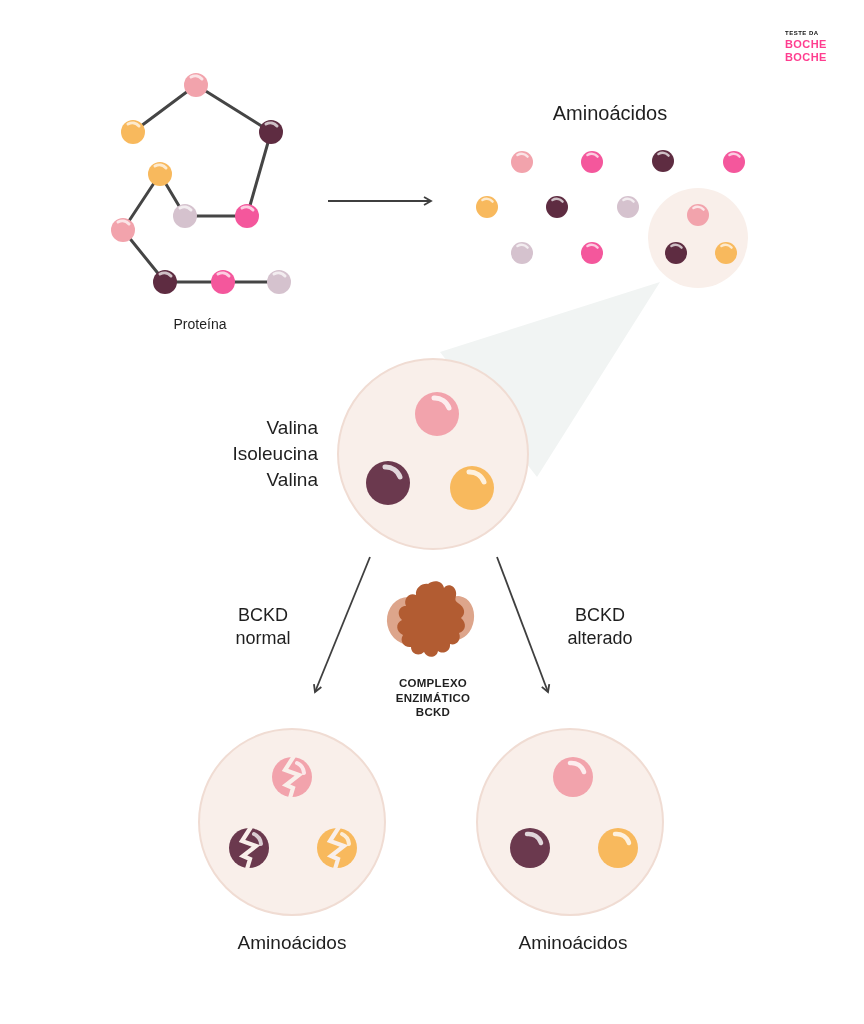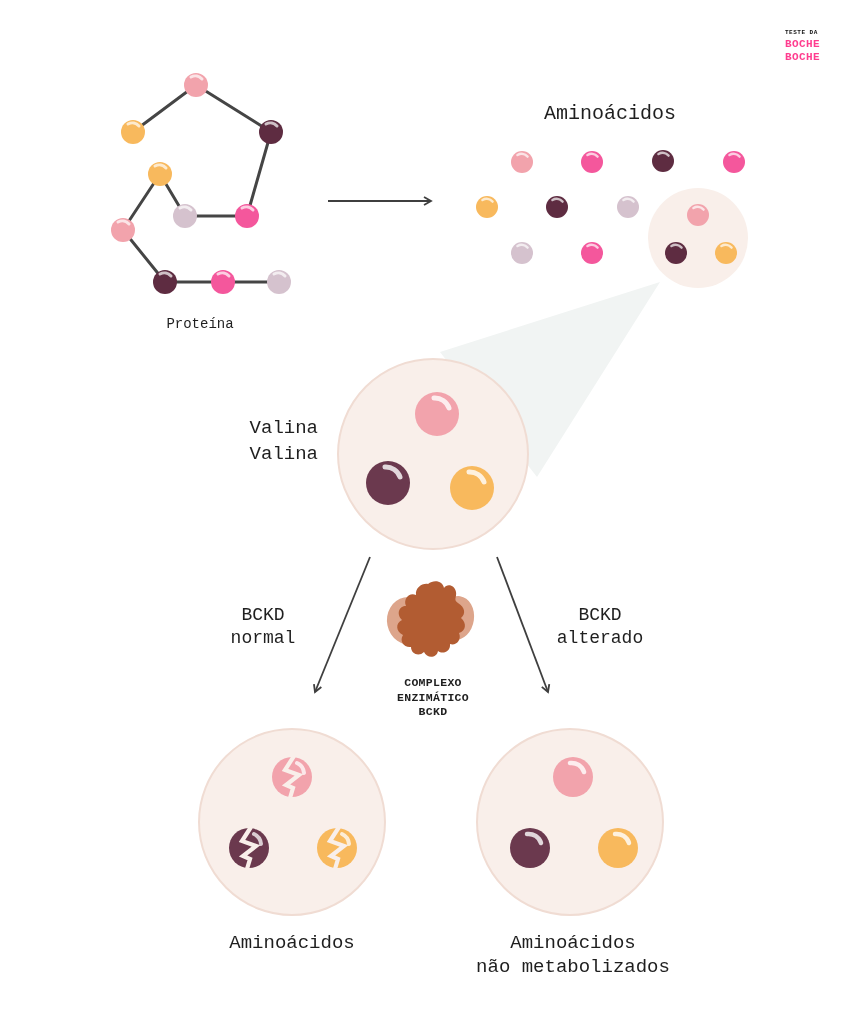--- a/index.html
+++ b/index.html
@@ -1,17 +1,17 @@
 <!DOCTYPE html>
 <html><head>
 <meta charset="utf-8">
 <style>
   html,body{margin:0;padding:0;background:#fff;}
   .canvas{position:relative;width:864px;height:1024px;background:#ffffff;overflow:hidden;
-          font-family:Liberation Mono, monospace;color:#1f1f1f;}
+          font-family:Liberation Sans, sans-serif;color:#1f1f1f;}
   svg.layer{position:absolute;left:0;top:0;}
   .lbl{position:absolute;}
   .lbl-amino-title{left:510px;top:102px;width:200px;text-align:center;font-size:20px;}
   .lbl-protein{left:120px;top:316px;width:160px;text-align:center;font-size:14px;}
   .lbl-magnified{left:150px;top:415px;width:168px;text-align:right;font-size:19px;line-height:26px;}
   .lbl-bckd-left{left:193px;top:604px;width:140px;text-align:center;font-size:18px;line-height:23px;}
   .lbl-bckd-right{left:529px;top:604px;width:142px;text-align:center;font-size:18px;line-height:23px;}
   .lbl-enzyme{left:353px;top:676px;width:160px;text-align:center;font-size:11.5px;font-weight:bold;
               line-height:14.5px;letter-spacing:.3px;}
   .lbl-res-left{left:177px;top:931px;width:230px;text-align:center;font-size:19px;line-height:24px;}
@@ -146,20 +146,21 @@
     <div class="logo-top">TESTE DA</div>
     <div class="logo-main">BOCHE</div>
     <div class="logo-main">BOCHE</div>
   </div>
 
   <div class="lbl lbl-amino-title">Aminoácidos</div>
   <div class="lbl lbl-protein">Proteína</div>
 
   <div class="lbl lbl-magnified">
     <div>Valina</div>
+    <div>Isoleucina</div>
     <div>Valina</div>
   </div>
 
   <div class="lbl lbl-bckd-left">
     <div>BCKD</div>
     <div>normal</div>
   </div>
 
   <div class="lbl lbl-bckd-right">
     <div>BCKD</div>
@@ -171,16 +172,15 @@
     <div>ENZIMÁTICO</div>
     <div>BCKD</div>
   </div>
 
   <div class="lbl lbl-res-left">
     <div>Aminoácidos</div>
   </div>
 
   <div class="lbl lbl-res-right">
     <div>Aminoácidos</div>
-    <div>não metabolizados</div>
   </div>
 
 </div>
 
 </body></html>

